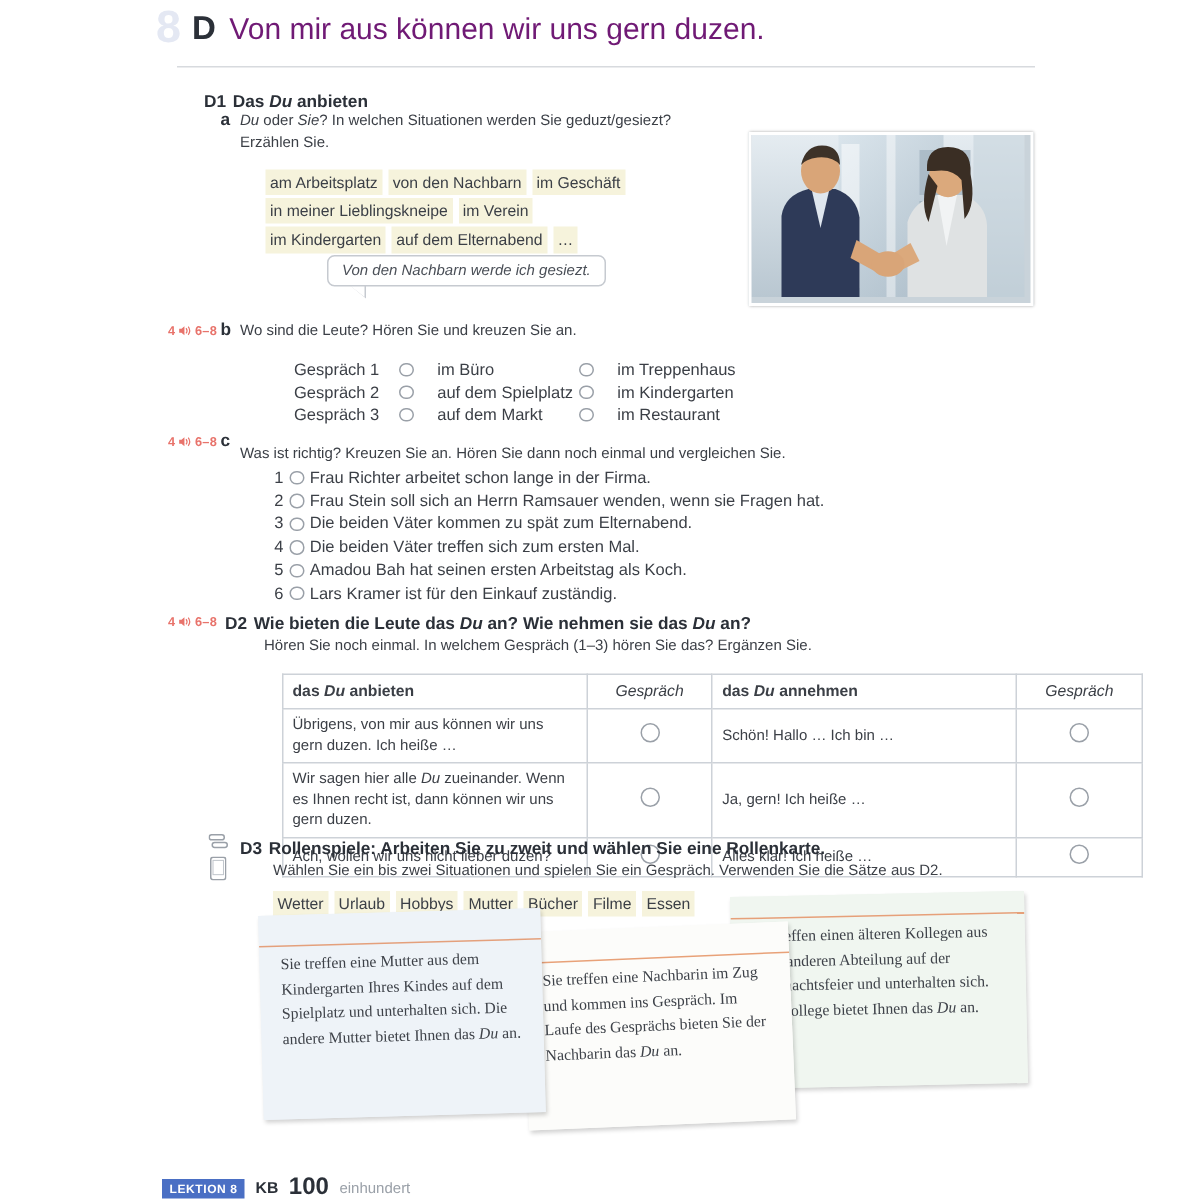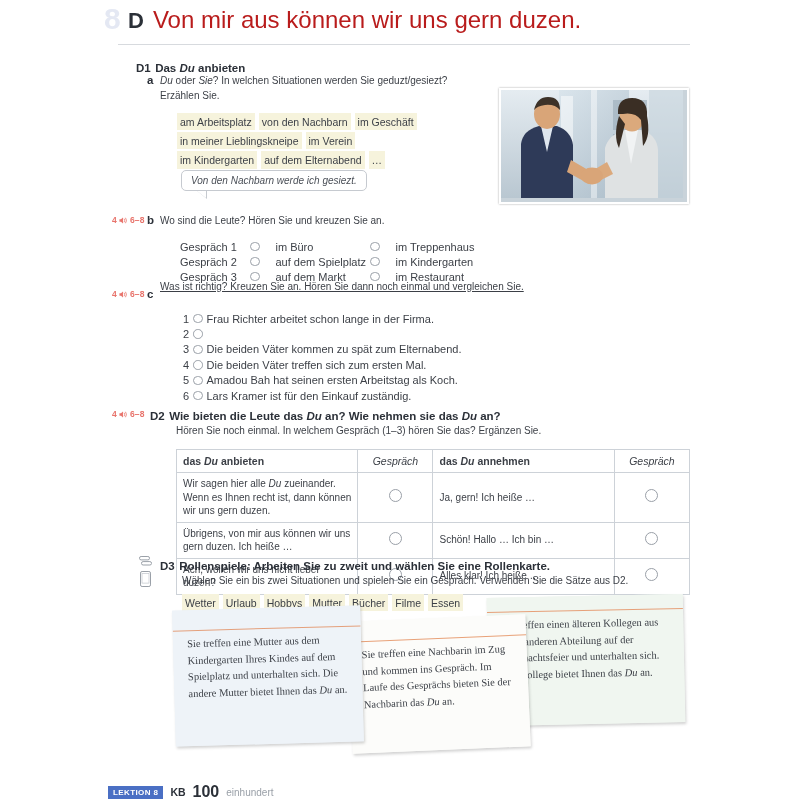--- a/index.html
+++ b/index.html
@@ -16,21 +16,21 @@
   
   .ghost-num{
     position:absolute;left:104px;top:2px;
     font-size:30px;font-weight:700;color:#cfd6ea;opacity:.55;
     letter-spacing:0;
   }
 
   
   .hdr{position:absolute;left:128px;top:6px;display:flex;align-items:baseline;gap:9px;}
   .hdr-letter{font-size:22px;font-weight:700;color:#2b3038;}
-  .hdr-title{font-size:24px;color:#b91c1c;font-weight:400;}
+  .hdr-title{font-size:20px;color:#701a75;font-weight:400;}
   .hdr-rule{position:absolute;left:118px;top:44px;width:572px;height:1px;background:#d7dade;}
 
   
   .blk{position:absolute;}
   .task-no{font-size:11.5px;font-weight:700;color:#2b3038;}
   .task-ttl{font-size:11.5px;font-weight:700;color:#2b3038;}
   .body-txt{font-size:10px;color:#3b3f46;line-height:1.45;}
   .it{font-style:italic;}
 
   
@@ -47,21 +47,21 @@
   .chips{position:absolute;display:flex;flex-wrap:wrap;max-width:262px;}
   .chip{
     background:#f6f3dc;font-size:10.5px;color:#3b3f46;
     padding:1.5px 3px;margin:0 4px 2px 0;line-height:1.35;white-space:nowrap;
   }
   .chips-d3{max-width:300px;}
 
   
   .bubble{
     position:absolute;border:1px solid #c6cad0;border-radius:5px;background:#fff;
-    padding:4px 9px;font-size:10px;font-style:italic;color:#4a4f57;white-space:nowrap;
+    padding:4px 9px;font-size:10px;font-style:italic;color:#4a4f57;white-space:nowrap;margin-left:37px;
   }
   .bubble:after,.bubble:before{
     content:"";position:absolute;width:0;height:0;border-style:solid;
   }
   .bubble:before{
     left:14px;bottom:-9px;border-width:9px 0 0 11px;border-color:#c6cad0 transparent transparent transparent;
   }
   .bubble:after{
     left:15px;bottom:-7.5px;border-width:7.5px 0 0 9px;border-color:#fff transparent transparent transparent;
   }
@@ -70,35 +70,35 @@
   .photo{
     position:absolute;left:499px;top:88px;width:186px;height:112px;
     border:2px solid #ffffff;box-shadow:0 0 2px rgba(0,0,0,.35);
     overflow:hidden;background:#c9d3da;
   }
   .photo svg{display:block;}
 
   
   .opt-table{position:absolute;font-size:11px;color:#3b3f46;}
   .opt-row{display:flex;align-items:center;height:15px;}
-  .opt-lbl{width:70px;}
+  .opt-lbl{width:70px;margin-left:16px;}
   .opt-cell{display:flex;align-items:center;gap:16px;}
   .opt-cell.c1{width:120px;}
   .circ{
     width:7.5px;height:7.5px;border:1px solid #9aa0a8;border-radius:50%;
     display:inline-block;flex:0 0 auto;
   }
 
   
   .num-list{position:absolute;font-size:11px;color:#3b3f46;}
   .num-row{display:flex;align-items:center;height:15.4px;gap:4px;}
   .num-idx{width:9px;text-align:right;}
 
   
-  .tbl{position:absolute;left:176px;top:449px;width:514px;border-collapse:collapse;}
+  .tbl{position:absolute;left:188px;top:449px;width:574px;border-collapse:collapse;}
   .tbl td,.tbl th{
     border:1px solid #cdd2d8;font-size:10px;color:#3b3f46;
     padding:4px 6px;vertical-align:middle;text-align:left;line-height:1.35;
   }
   .tbl th{font-weight:700;font-size:10.5px;}
   .tbl th.gp{font-weight:400;font-style:italic;text-align:center;}
   .tbl td.gp{text-align:center;}
   .tbl .w-txt{width:168px;}
   .tbl .w-gp{width:62px;}
   .circ-lg{width:11px;height:11px;border:1px solid #9aa0a8;border-radius:50%;display:inline-block;}
@@ -286,31 +286,32 @@
   <div class="audio" style="left:112px;top:289px;">
     <span>4</span>
     <svg width="9" height="9" viewBox="0 0 10 10">
       <path d="M0.5 3.6 h1.7 L4.4 1.6 v6.8 L2.2 6.4 H0.5 Z" fill="#e8736b"></path>
       <path d="M5.6 3 q1.5 2 0 4" stroke="#e8736b" stroke-width="0.9" fill="none"></path>
       <path d="M7.2 2 q2.2 3 0 6" stroke="#e8736b" stroke-width="0.9" fill="none"></path>
     </svg>
     <span>6–8</span>
   </div>
   <div class="sub-let" style="left:147px;top:288px;">c</div>
-  <div class="blk body-txt" style="left:160px;top:280px;text-decoration:underline;">Was ist richtig? Kreuzen Sie an. Hören Sie dann noch einmal und vergleichen Sie.</div>
+  <div class="blk body-txt" style="left:160px;top:296px;">Was ist richtig? Kreuzen Sie an. Hören Sie dann noch einmal und vergleichen Sie.</div>
 
   <div class="num-list" style="left:180px;top:311px;">
     <div class="num-row">
         <span class="num-idx">1</span>
         <span class="circ"></span>
         <span>Frau Richter arbeitet schon lange in der Firma.</span>
       </div>
     <div class="num-row">
         <span class="num-idx">2</span>
         <span class="circ"></span>
+        <span>Frau Stein soll sich an Herrn Ramsauer wenden, wenn sie Fragen hat.</span>
       </div>
     <div class="num-row">
         <span class="num-idx">3</span>
         <span class="circ"></span>
         <span>Die beiden Väter kommen zu spät zum Elternabend.</span>
       </div>
     <div class="num-row">
         <span class="num-idx">4</span>
         <span class="circ"></span>
         <span>Die beiden Väter treffen sich zum ersten Mal.</span>
@@ -350,29 +351,29 @@
       <th class="w-txt">
         <span>das </span><span class="it">Du</span><span> anbieten</span>
       </th>
       <th class="w-gp gp">Gespräch</th>
       <th class="w-txt">
         <span>das </span><span class="it">Du</span><span> annehmen</span>
       </th>
       <th class="w-gp gp">Gespräch</th>
     </tr>
     <tr>
-      <td><span>Wir sagen hier alle </span><span class="it">Du</span><span> zueinander. Wenn es Ihnen recht ist, dann können wir uns gern duzen.</span></td>
-      <td class="gp"><span class="circ-lg"></span></td>
-      <td>Ja, gern! Ich heiße …</td>
+      <td>Übrigens, von mir aus können wir uns gern duzen. Ich heiße …</td>
+      <td class="gp"><span class="circ-lg"></span></td>
+      <td>Schön! Hallo … Ich bin …</td>
       <td class="gp"><span class="circ-lg"></span></td>
     </tr>
     <tr>
-      <td>Übrigens, von mir aus können wir uns gern duzen. Ich heiße …</td>
-      <td class="gp"><span class="circ-lg"></span></td>
-      <td>Schön! Hallo … Ich bin …</td>
+      <td><span>Wir sagen hier alle </span><span class="it">Du</span><span> zueinander. Wenn es Ihnen recht ist, dann können wir uns gern duzen.</span></td>
+      <td class="gp"><span class="circ-lg"></span></td>
+      <td>Ja, gern! Ich heiße …</td>
       <td class="gp"><span class="circ-lg"></span></td>
     </tr>
     <tr>
       <td>Ach, wollen wir uns nicht lieber duzen?</td>
       <td class="gp"><span class="circ-lg"></span></td>
       <td>Alles klar! Ich heiße …</td>
       <td class="gp"><span class="circ-lg"></span></td>
     </tr>
   </tbody>
     </table>

